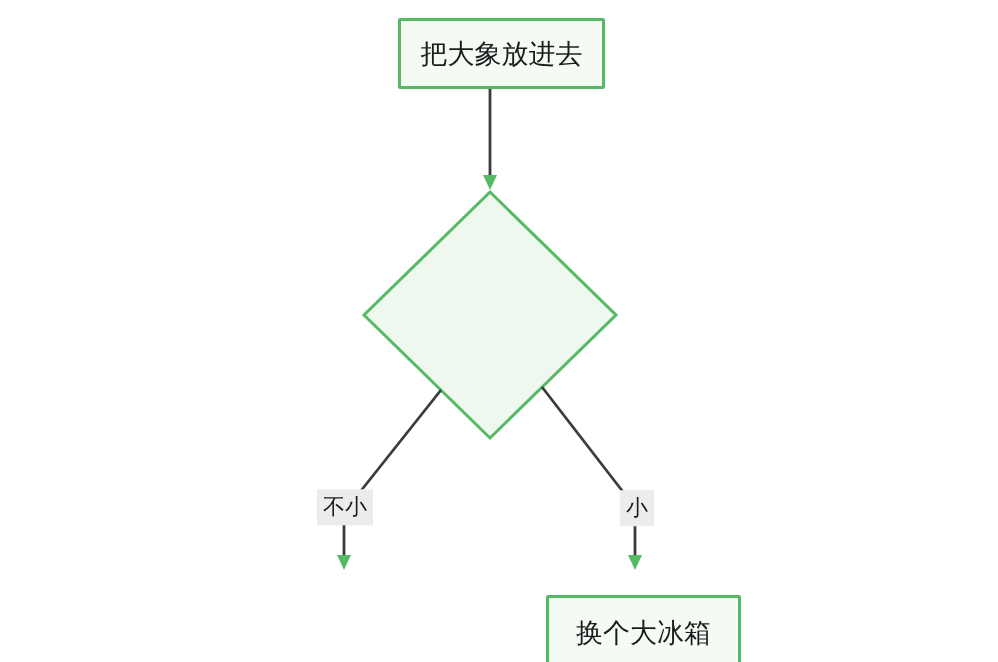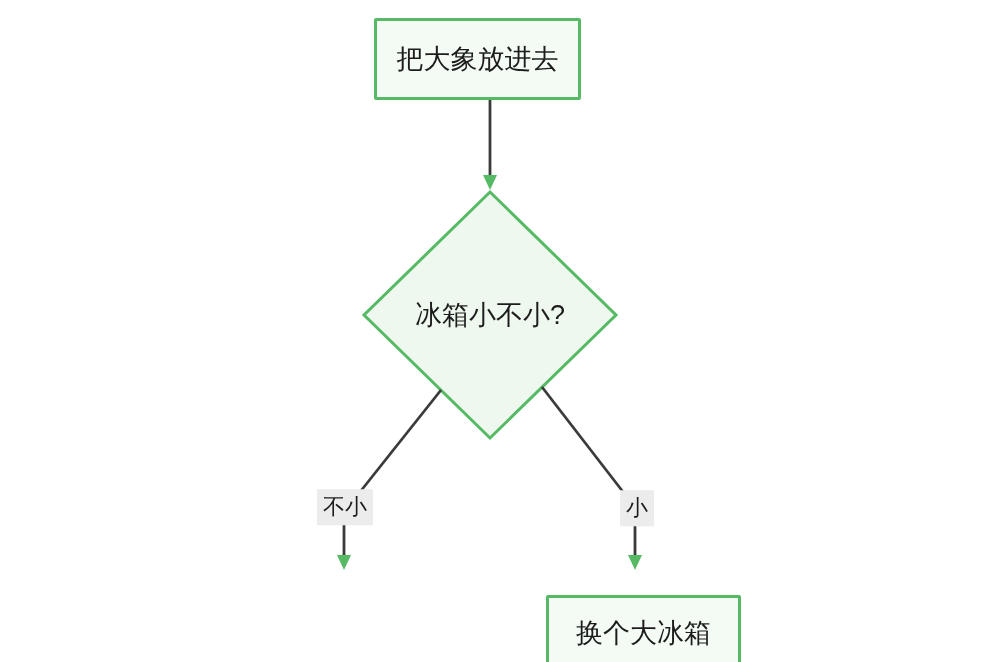--- a/index.html
+++ b/index.html
@@ -62,27 +62,24 @@
 
     <line class="edge-line" x1="441" y1="390" x2="356" y2="497"></line>
     <line class="edge-line" x1="344" y1="503" x2="344" y2="556"></line>
     <polygon class="arrowhead" points="337,555 351,555 344,570"></polygon>
 
     <line class="edge-line" x1="542" y1="387" x2="627" y2="497"></line>
     <line class="edge-line" x1="635" y1="503" x2="635" y2="556"></line>
     <polygon class="arrowhead" points="628,555 642,555 635,570"></polygon>
   </svg>
 
-  <div class="node" style="left:374px; top:18px; width:207px; height:82px;">
+  <div class="node" style="left:398px; top:18px; width:207px; height:71px;">
     <span>把大象放进去</span>
   </div>
 
-  <div class="diamond-label-wrap" style="left:364px; top:192px; width:252px; height:246px;">
-    <span>冰箱小不小?</span>
-  </div>
 
 
   <div class="node" style="left:546px; top:595px; width:195px; height:76px;">
     <span>换个大冰箱</span>
   </div>
 
   <div class="edge-label" style="left:345px; top:507px;">
     <span>不小</span>
   </div>
   <div class="edge-label" style="left:637px; top:508px;">

